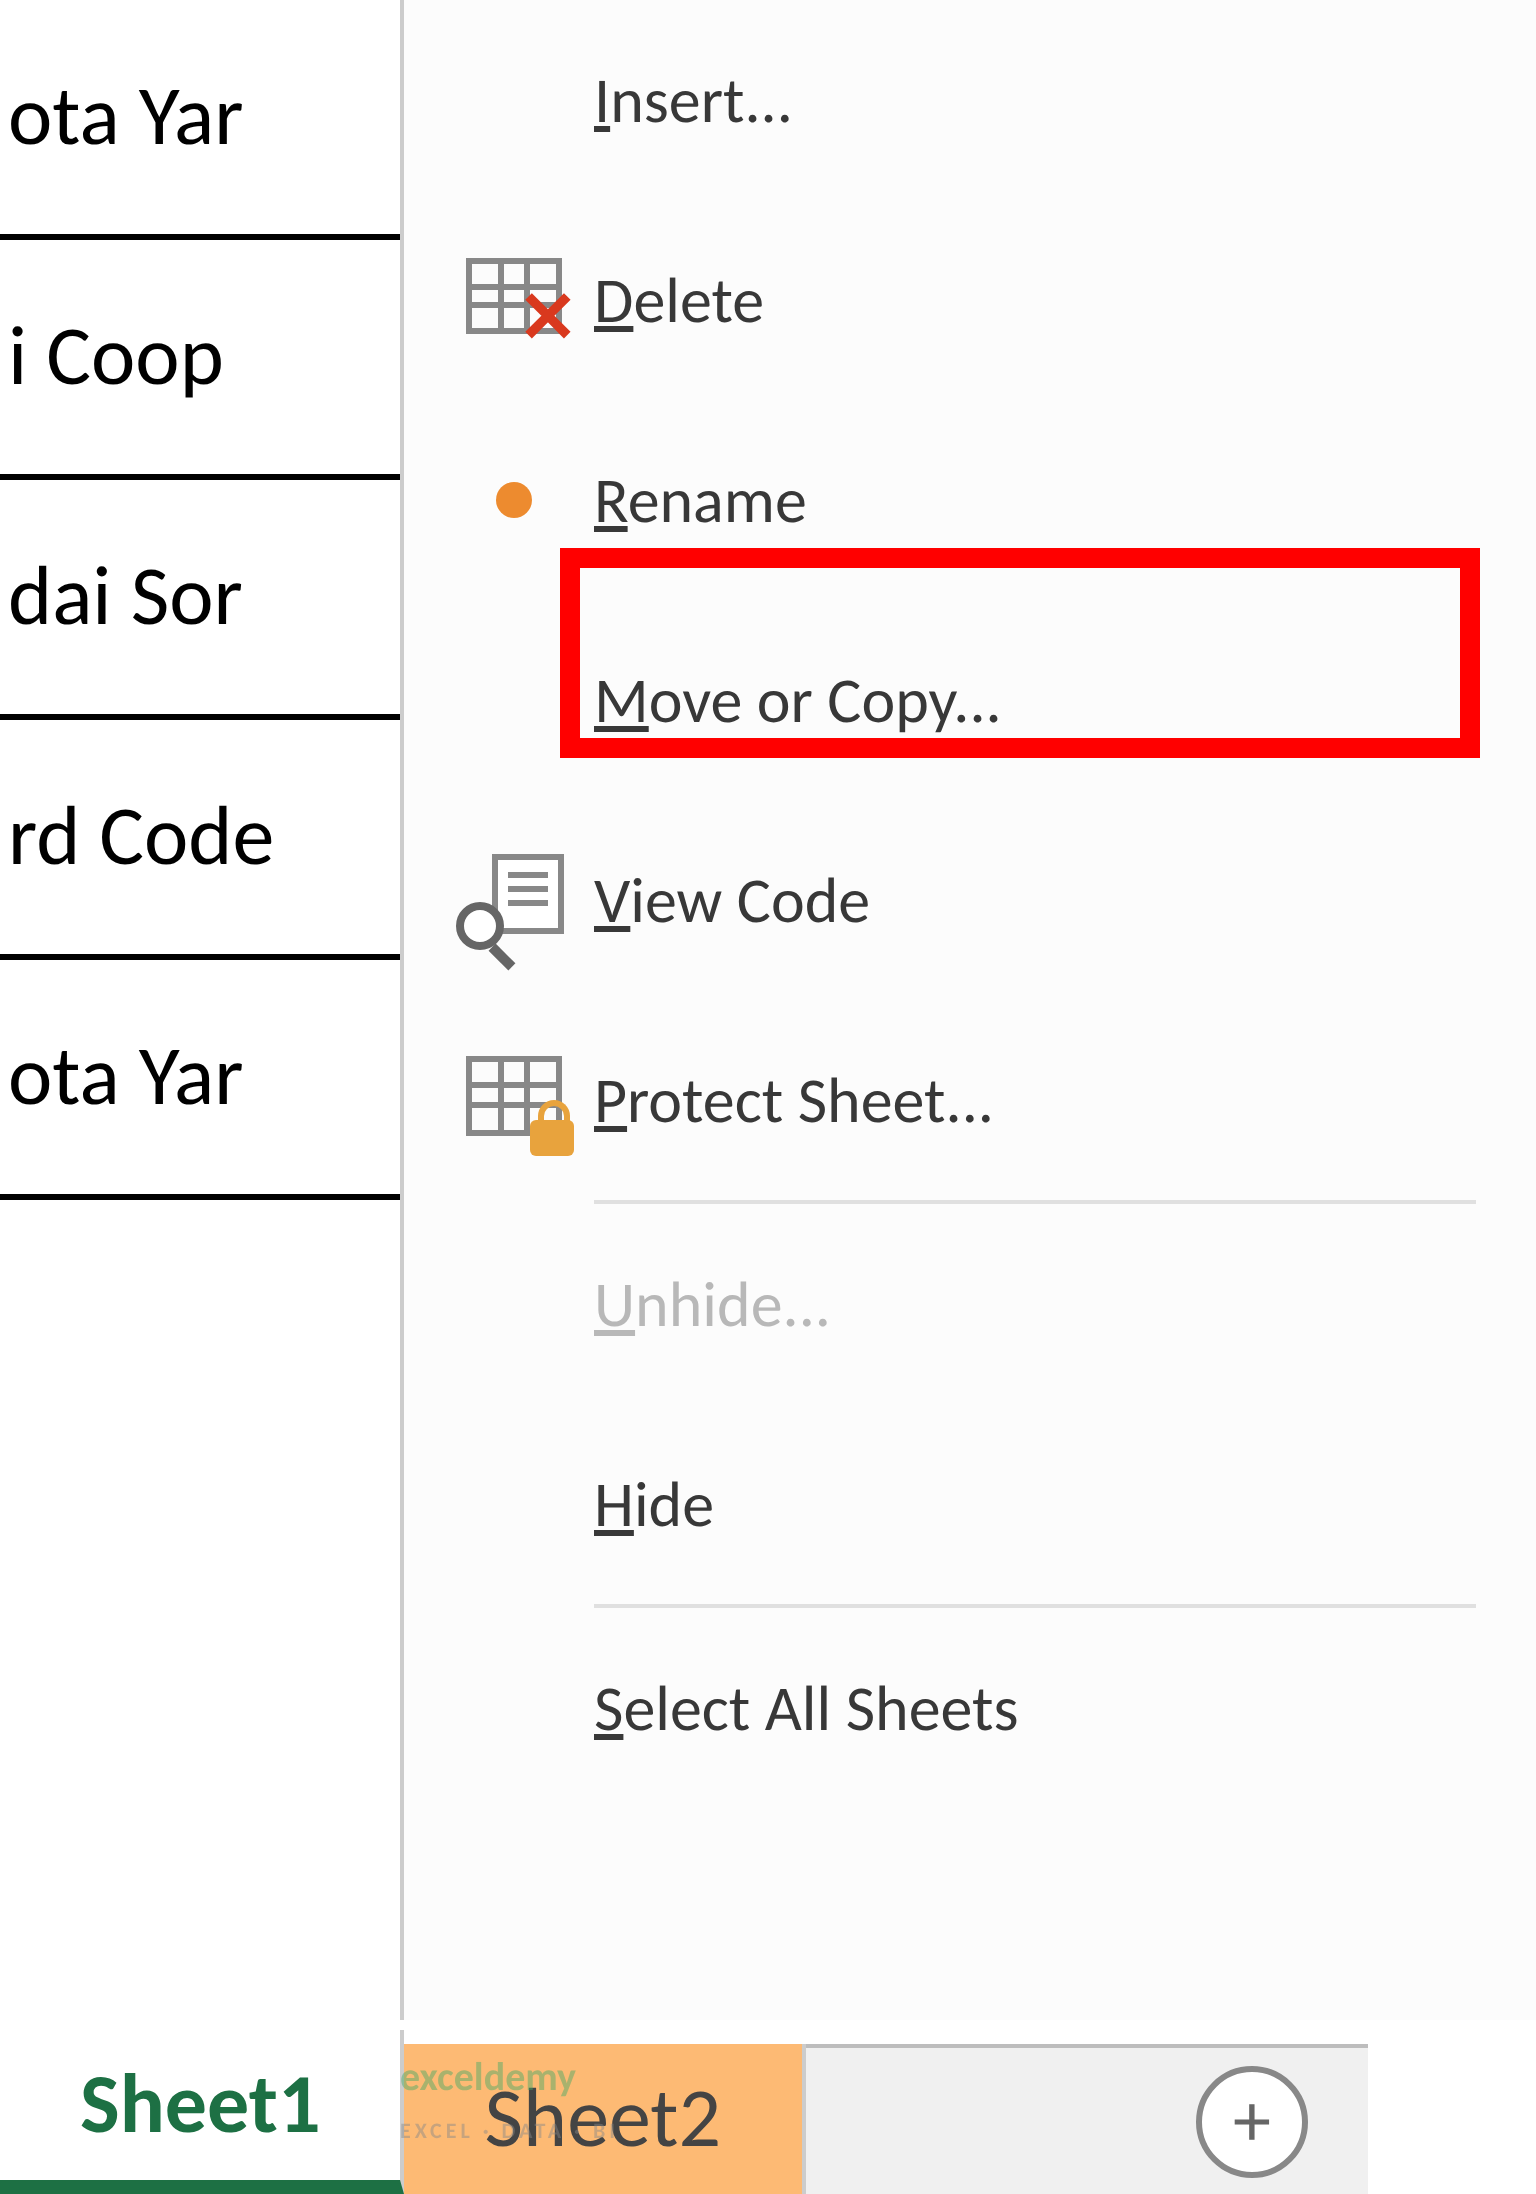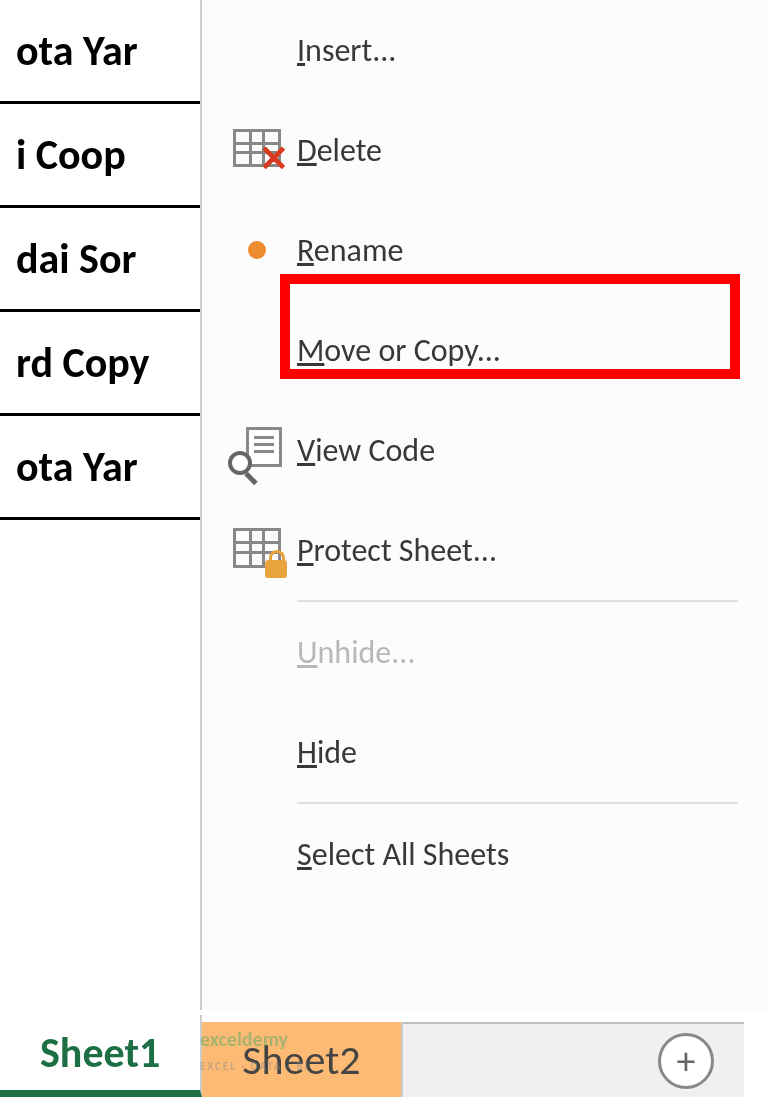--- a/index.html
+++ b/index.html
@@ -12,30 +12,29 @@
       overflow: hidden;
     }
     .cells-area {
       position: absolute;
       left: 0;
       top: 0;
       width: 200px;
       height: 500px;
     }
     .cell {
-      height: 104px;
+      height: 120px;
       border-bottom: 3px solid #000;
       font-size: 42px;
       color: #000;
       display: flex;
       align-items: center;
-      padding-left: 16px;
+      padding-left: 4px;
       white-space: nowrap;
       overflow: hidden;
-      font-weight: bold;
     }
     .context-menu {
       position: absolute;
       left: 200px;
       top: 0;
       width: 568px;
       background: #fcfcfc;
       border-left: 2px solid #ccc;
       height: 1010px;
     }
@@ -82,21 +81,21 @@
     .submenu-arrow {
       position: absolute;
       right: 40px;
       font-size: 30px;
       color: #666;
     }
     .sheet-tabs {
       position: absolute;
       left: 0;
       bottom: 0;
-      width: 744px;
+      width: 684px;
       height: 75px;
       display: flex;
       align-items: flex-end;
       border-top: 2px solid #bdbdbd;
       background: #f0f0f0;
     }
     .sheet-tab {
       padding: 12px 40px;
       font-size: 42px;
       background: #fff;
@@ -258,21 +257,21 @@
   <div class="cell">
       <span>ota Yar</span>
     </div>
   <div class="cell">
       <span>i Coop</span>
     </div>
   <div class="cell">
       <span>dai Sor</span>
     </div>
   <div class="cell">
-      <span>rd Copy</span>
+      <span>rd Code</span>
     </div>
   <div class="cell">
       <span>ota Yar</span>
     </div>
 </div>
 
 <div class="context-menu">
 
   <div class="menu-item">
     <div class="menu-icon-area"></div>

